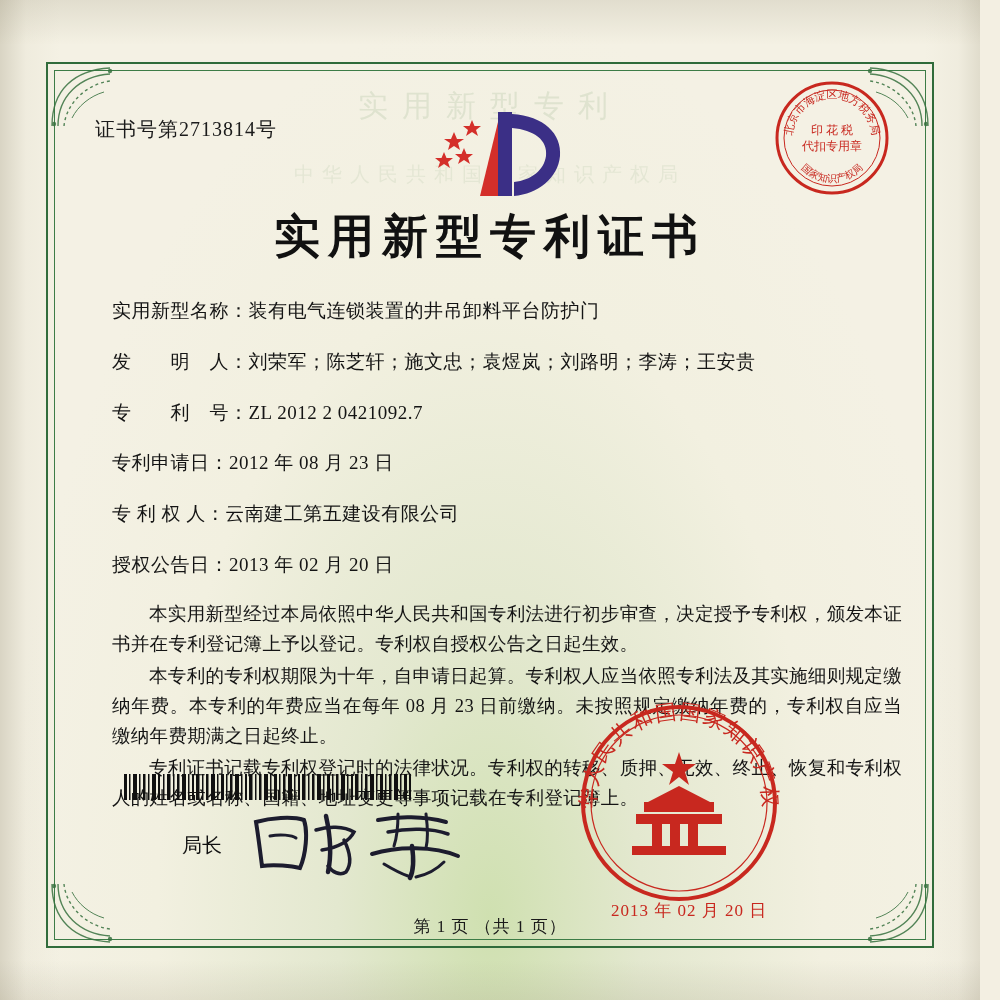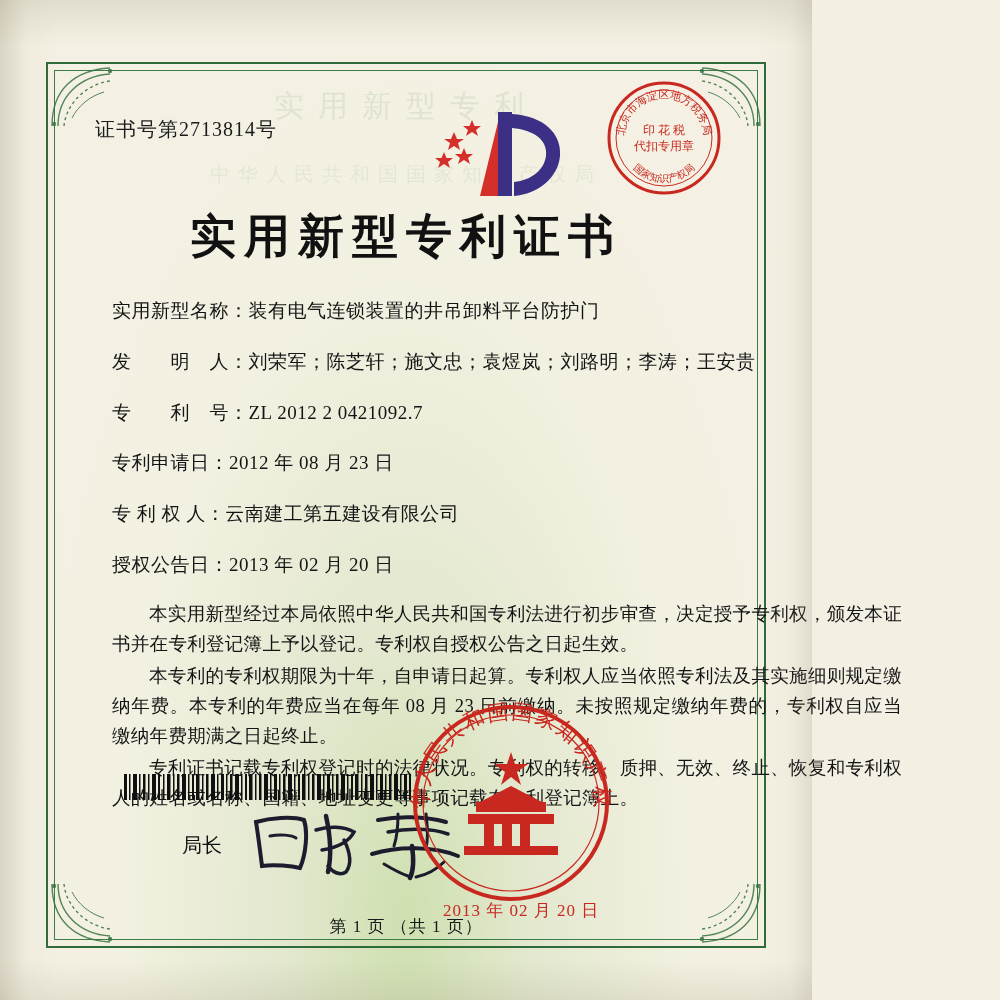--- a/index.html
+++ b/index.html
@@ -2,21 +2,21 @@
 <html><head>
 <meta charset="utf-8">
 <style>
   html,body{margin:0;padding:0;}
   body{
     width:1000px;height:1000px;overflow:hidden;
     font-family:"Liberation Serif","DejaVu Serif",serif;
     background:#f3efe2;
   }
   .page{
-    position:relative;width:812px;height:1000px;
+    position:relative;width:980px;height:1000px;
     background:
       radial-gradient(ellipse at 50% 92%, #cfe0b0 0%, #e3e8cf 22%, #f2f0e0 48%, #f4f1e4 70%),
       linear-gradient(180deg,#f6f3e9 0%,#f4f1e6 55%,#eef0dc 100%);
   }
   
   .page:before{
     content:"";position:absolute;inset:0;
     background:
       linear-gradient(90deg, rgba(120,110,80,.22) 0px, rgba(160,150,120,.06) 26px, rgba(255,255,255,0) 60px),
       linear-gradient(270deg, rgba(120,110,80,.16) 0px, rgba(160,150,120,.05) 22px, rgba(255,255,255,0) 55px),

